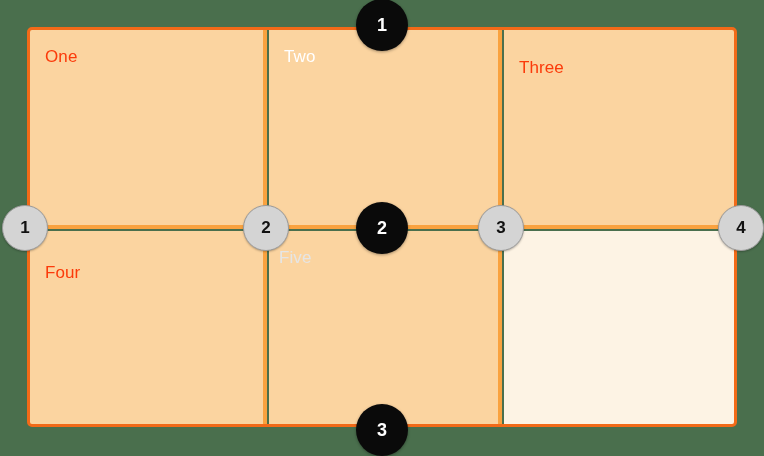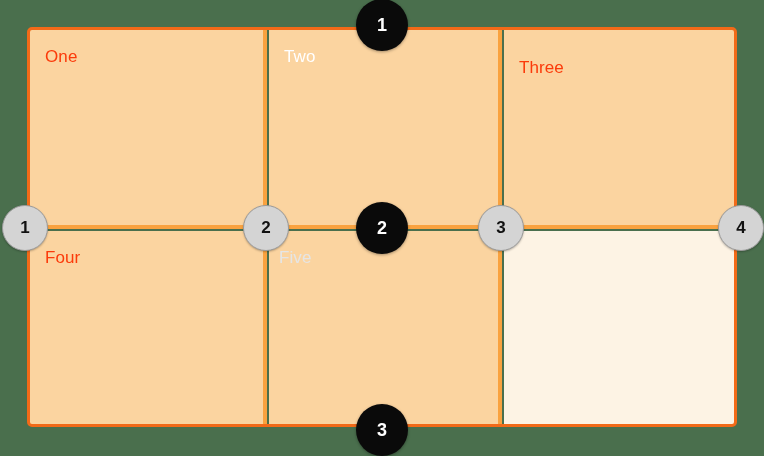--- a/index.html
+++ b/index.html
@@ -115,21 +115,21 @@
       <div class="v-div" style="left: 498px; top: 30px; height: 394px; background: rgb(249, 162, 63);"></div>
       <div class="h-div" style="left: 30px; top: 225px; width: 704px; background: rgb(249, 162, 63);"></div>
     </div>
 
   <div class="grid-frame" style="border-color: rgb(242, 106, 24);"></div>
 
   <div id="labels-layer">
       <div class="cell-label" style="left: 45px; top: 47px; color: rgb(251, 58, 10);">One</div>
       <div class="cell-label" style="left: 284px; top: 47px; color: #ffffff;">Two</div>
       <div class="cell-label" style="left: 519px; top: 47px; color: rgb(251, 58, 10); margin-top: 11px;">Three</div>
-      <div class="cell-label" style="left: 45px; top: 248px; color: rgb(251, 58, 10);">Four</div>
+      <div class="cell-label" style="left: 45px; top: 263px; color: rgb(251, 58, 10);">Four</div>
       <div class="cell-label" style="left: 279px; top: 248px; color: #e5e5e5;">Five</div>
     </div>
 
   <div id="col-handles-layer">
       <div class="handle col" style="left: 2px; top: 205px;">1</div>
       <div class="handle col" style="left: 243px; top: 205px;">2</div>
       <div class="handle col" style="left: 478px; top: 205px;">3</div>
       <div class="handle col" style="left: 718px; top: 205px;">4</div>
     </div>
   <div id="row-handles-layer">

